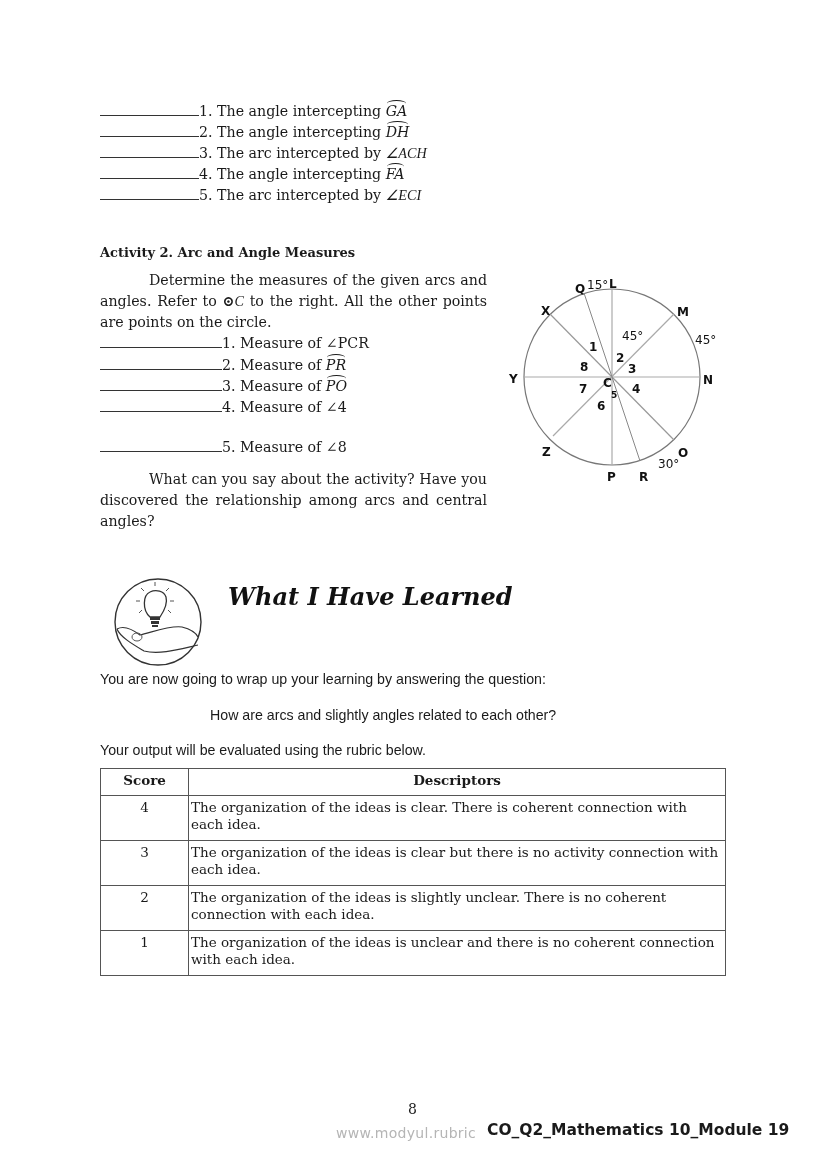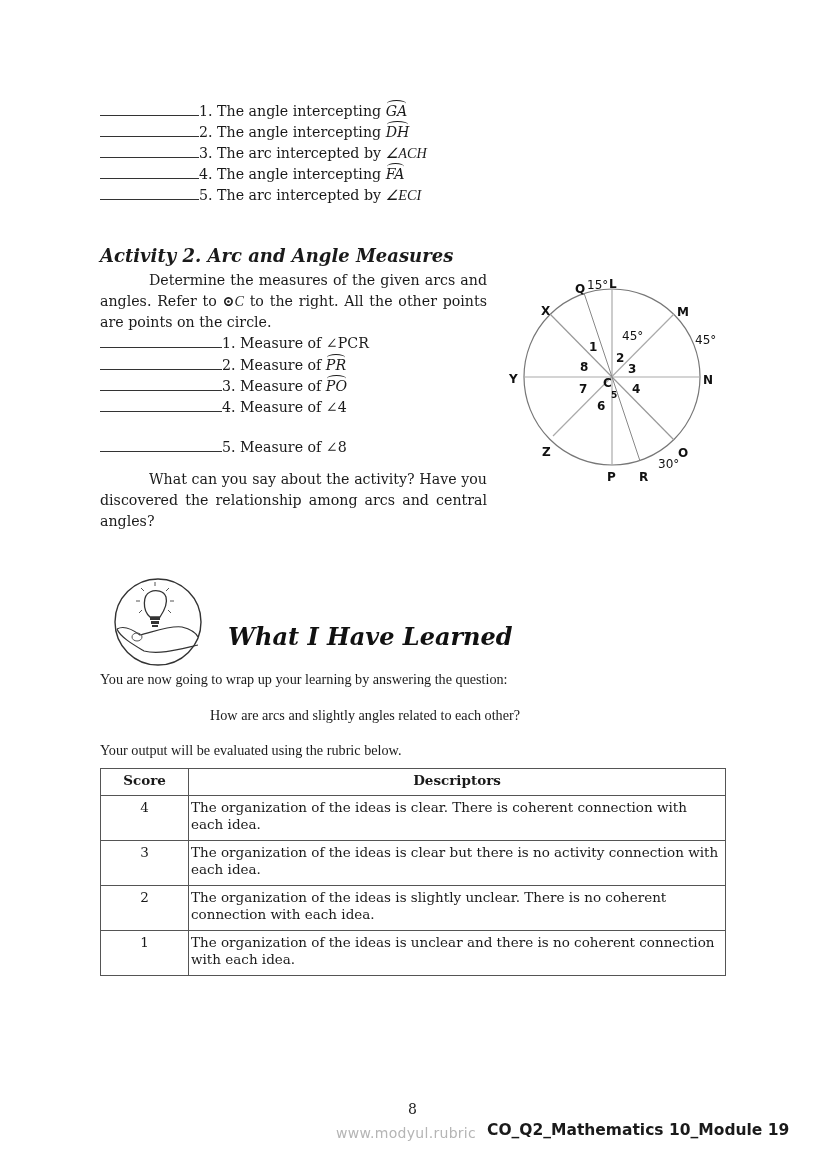--- a/index.html
+++ b/index.html
@@ -2,30 +2,30 @@
 <html><head>
   <meta charset="utf-8">
   <style>
     html, body { margin: 0; padding: 0; background: #ffffff; }
     body {
       width: 826px; height: 1169px; position: relative; overflow: hidden;
       font-family: "DejaVu Serif", "Liberation Serif", serif;
       color: #1a1a1a;
     }
     .abs { position: absolute; }
-    .serif { font-family: Liberation Serif, serif; font-size: 14.2px; }
+    .serif { font-family: Liberation Sans, sans-serif; font-size: 14.2px; }
     .line-item { position: absolute; left: 100px; font-size: 14.2px; white-space: nowrap; line-height: 18px; }
     .blank { display: inline-block; border-bottom: 1px solid #333; vertical-align: baseline; height: 12px; }
     .mi { font-style: italic; font-family: Liberation Serif, serif; }
     .arc { position: relative; display: inline-block; font-style: italic; }
     .arc::before {
       content: ""; position: absolute; left: 1px; right: 1px; top: -2px; height: 6px;
       border-top: 1px solid #1a1a1a; border-radius: 50% 50% 0 0;
     }
-    .heading-bold { font-weight: bold; font-size: 18px; font-style: italic; }
+    .heading-bold { font-weight: bold; font-size: 13px; }
     .para { font-size: 14.2px; line-height: 21px; text-align: justify; }
     .section-title {
       font-family: "DejaVu Serif", serif; font-weight: bold; font-style: italic;
       font-size: 24px; color: #111;
     }
     table.rubric {
       position: absolute; left: 100px; top: 768px; width: 626px;
       border-collapse: collapse; font-size: 13.5px;
     }
     table.rubric th, table.rubric td { border: 1px solid #555; padding: 3px 2px; vertical-align: top; }
@@ -147,21 +147,21 @@
   <line x1="26" y1="24" x2="30" y2="24" stroke="#555" stroke-width="1"></line>
   <line x1="60" y1="24" x2="64" y2="24" stroke="#555" stroke-width="1"></line>
   <line x1="29" y1="36" x2="32" y2="33" stroke="#555" stroke-width="1"></line>
   <line x1="58" y1="33" x2="61" y2="36" stroke="#555" stroke-width="1"></line>
 
   <path d="M7 52 C14 48 22 52 30 58 C40 56 60 48 72 50 C80 52 86 56 88 60" fill="none" stroke="#333" stroke-width="1.2"></path>
   <path d="M7 52 C10 60 24 68 34 74 C50 78 70 72 88 68" fill="none" stroke="#333" stroke-width="1.2"></path>
   <ellipse cx="27" cy="60" rx="5" ry="4" fill="none" stroke="#555" stroke-width="1"></ellipse>
 </svg>
 
-<div class="abs section-title" style="left:228px; top:622px;">What I Have Learned</div>
+<div class="abs section-title" style="left:228px; top:582px;">What I Have Learned</div>
 
 <div class="abs serif" style="left:100px; top:671px;">You are now going to wrap up your learning by answering the question:</div>
 <div class="abs serif" style="left:210px; top:707px;">How are arcs and slightly angles related to each other?</div>
 <div class="abs serif" style="left:100px; top:742px;">Your output will be evaluated using the rubric below.</div>
 
 <table class="rubric">
   <thead>
     <tr>
       <th style="width:83px;">Score</th>
       <th>Descriptors</th>

